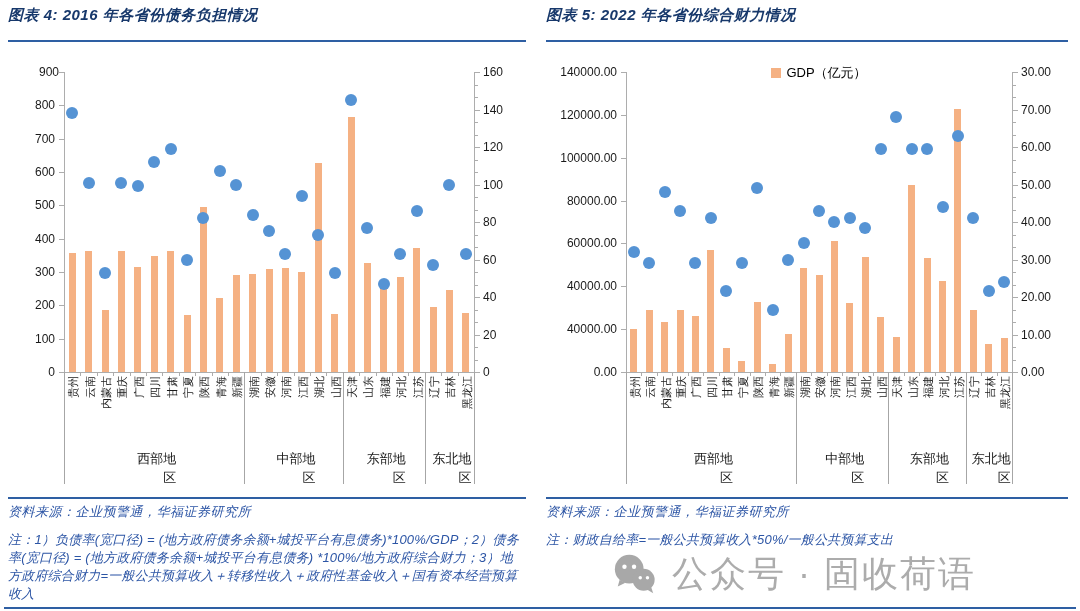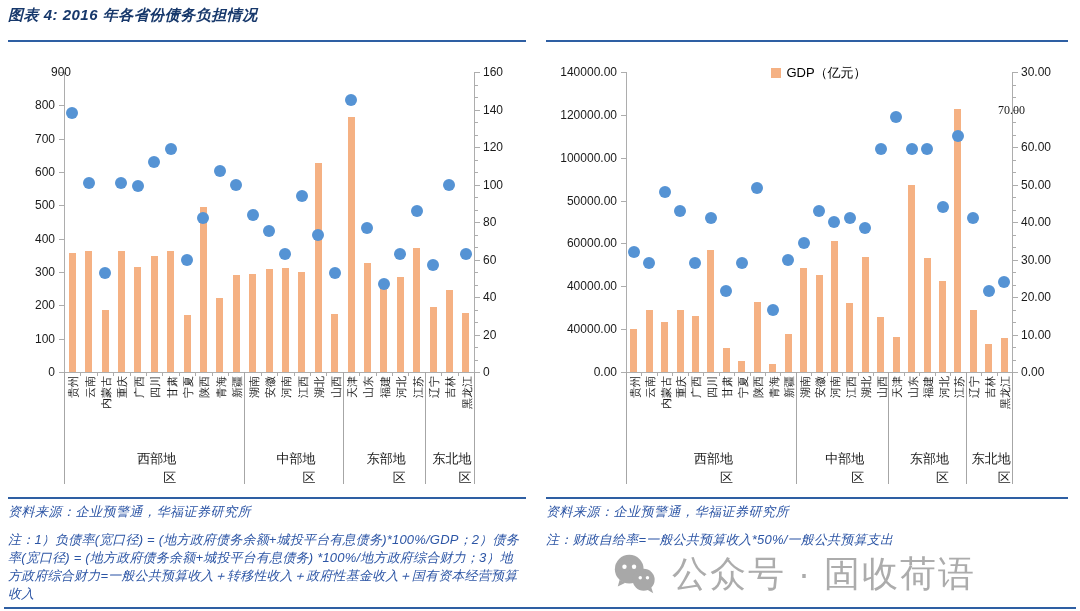--- a/index.html
+++ b/index.html
@@ -53,21 +53,21 @@
 <body>
 
 <section class="col" id="col-left">
   <h2 class="title">图表 4: 2016 年各省份债务负担情况</h2>
   <div class="rule rule-top"></div>
   <div class="chartwrap">
   <div class="axis-line" style="left: 56px; top: 30px; width: 1px; height: 301px;"></div>
       <div class="axis-line" style="left: 466px; top: 30px; width: 1px; height: 301px;"></div>
       <div class="axis-line" style="left: 56px; top: 330px; width: 410px; height: 1px;"></div>
       <div class="tick" style="left: 51px; top: 30px; width: 5px; height: 1px;"></div>
-      <div class="ylab" style="left: 16px; width: 47px; top: 22px; text-align: right;">900</div>
+      <div class="ylab" style="left: 4px; width: 47px; top: 22px; text-align: right;">900</div>
       <div class="tick" style="left: 51px; top: 63.3333px; width: 5px; height: 1px;"></div>
       <div class="ylab" style="left: 0px; width: 47px; top: 55.3333px; text-align: right;">800</div>
       <div class="tick" style="left: 51px; top: 96.6667px; width: 5px; height: 1px;"></div>
       <div class="ylab" style="left: 0px; width: 47px; top: 88.6667px; text-align: right;">700</div>
       <div class="tick" style="left: 51px; top: 130px; width: 5px; height: 1px;"></div>
       <div class="ylab" style="left: 0px; width: 47px; top: 122px; text-align: right;">600</div>
       <div class="tick" style="left: 51px; top: 163.333px; width: 5px; height: 1px;"></div>
       <div class="ylab" style="left: 0px; width: 47px; top: 155.333px; text-align: right;">500</div>
       <div class="tick" style="left: 51px; top: 196.667px; width: 5px; height: 1px;"></div>
       <div class="ylab" style="left: 0px; width: 47px; top: 188.667px; text-align: right;">400</div>
@@ -273,53 +273,54 @@
       <div class="grp-lab" style="left: 353.8px; top: 408px;">东部地区</div>
       <div class="grp-div" style="left: 466px; top: 330px; height: 112px;"></div>
       <div class="grp-lab" style="left: 419.4px; top: 408px;">东北地区</div>
     </div>
   <div class="rule rule-mid"></div>
   <div class="source">资料来源：企业预警通，华福证券研究所</div>
   <div class="note">注：1）负债率(宽口径) = (地方政府债务余额+城投平台有息债务)*100%/GDP；2）债务率(宽口径) = (地方政府债务余额+城投平台有息债务) *100%/地方政府综合财力；3）地方政府综合财力=一般公共预算收入＋转移性收入＋政府性基金收入＋国有资本经营预算收入</div>
 </section>
 
 <section class="col" id="col-right">
+  <h2 class="title">图表 5: 2022 年各省份综合财力情况</h2>
   <div class="rule rule-top"></div>
   <div class="chartwrap">
     <div class="legend" style="left: 80px; right: 56px;">
       <span class="leg-item">
         <i class="leg-sq" style="background: rgb(245, 177, 131);"></i>
         <span>GDP（亿元）</span>
       </span>
     </div>
   <div class="axis-line" style="left: 80px; top: 30px; width: 1px; height: 301px;"></div>
       <div class="axis-line" style="left: 466px; top: 30px; width: 1px; height: 301px;"></div>
       <div class="axis-line" style="left: 80px; top: 330px; width: 386px; height: 1px;"></div>
       <div class="tick" style="left: 75px; top: 30px; width: 5px; height: 1px;"></div>
       <div class="ylab" style="left: 0px; width: 71px; top: 22px; text-align: right;">140000.00</div>
       <div class="tick" style="left: 75px; top: 72.8571px; width: 5px; height: 1px;"></div>
       <div class="ylab" style="left: 0px; width: 71px; top: 64.8571px; text-align: right;">120000.00</div>
       <div class="tick" style="left: 75px; top: 115.714px; width: 5px; height: 1px;"></div>
       <div class="ylab" style="left: 0px; width: 71px; top: 107.714px; text-align: right;">100000.00</div>
       <div class="tick" style="left: 75px; top: 158.571px; width: 5px; height: 1px;"></div>
-      <div class="ylab" style="left: 0px; width: 71px; top: 150.571px; text-align: right;">50000.00</div>
+      <div class="ylab" style="left: 0px; width: 71px; top: 150.571px; text-align: right;">80000.00</div>
       <div class="tick" style="left: 75px; top: 201.429px; width: 5px; height: 1px;"></div>
       <div class="ylab" style="left: 0px; width: 71px; top: 193.429px; text-align: right;">60000.00</div>
       <div class="tick" style="left: 75px; top: 244.286px; width: 5px; height: 1px;"></div>
       <div class="ylab" style="left: 0px; width: 71px; top: 236.286px; text-align: right;">40000.00</div>
       <div class="tick" style="left: 75px; top: 287.143px; width: 5px; height: 1px;"></div>
       <div class="ylab" style="left: 0px; width: 71px; top: 279.143px; text-align: right;">40000.00</div>
       <div class="tick" style="left: 75px; top: 330px; width: 5px; height: 1px;"></div>
       <div class="ylab" style="left: 0px; width: 71px; top: 322px; text-align: right;">0.00</div>
       <div class="tick" style="left: 467px; top: 30px; width: 5px; height: 1px;"></div>
       <div class="ylab" style="left: 475px; top: 22px; text-align: left;">30.00</div>
       <div class="tick" style="left: 467px; top: 42.5px; width: 3px; height: 1px;"></div>
       <div class="tick" style="left: 467px; top: 55px; width: 3px; height: 1px;"></div>
       <div class="tick" style="left: 467px; top: 67.5px; width: 5px; height: 1px;"></div>
-      <div class="ylab" style="left: 452px; top: 59.5px; text-align: left; font-family: Liberation Serif, serif;">70.00</div>
+      <div class="ylab" style="left: 475px; top: 59.5px; text-align: left;">70.00</div>
       <div class="tick" style="left: 467px; top: 80px; width: 3px; height: 1px;"></div>
       <div class="tick" style="left: 467px; top: 92.5px; width: 3px; height: 1px;"></div>
       <div class="tick" style="left: 467px; top: 105px; width: 5px; height: 1px;"></div>
       <div class="ylab" style="left: 475px; top: 97px; text-align: left;">60.00</div>
       <div class="tick" style="left: 467px; top: 117.5px; width: 3px; height: 1px;"></div>
       <div class="tick" style="left: 467px; top: 130px; width: 3px; height: 1px;"></div>
       <div class="tick" style="left: 467px; top: 142.5px; width: 5px; height: 1px;"></div>
       <div class="ylab" style="left: 475px; top: 134.5px; text-align: left;">50.00</div>
       <div class="tick" style="left: 467px; top: 155px; width: 3px; height: 1px;"></div>
       <div class="tick" style="left: 467px; top: 167.5px; width: 3px; height: 1px;"></div>

